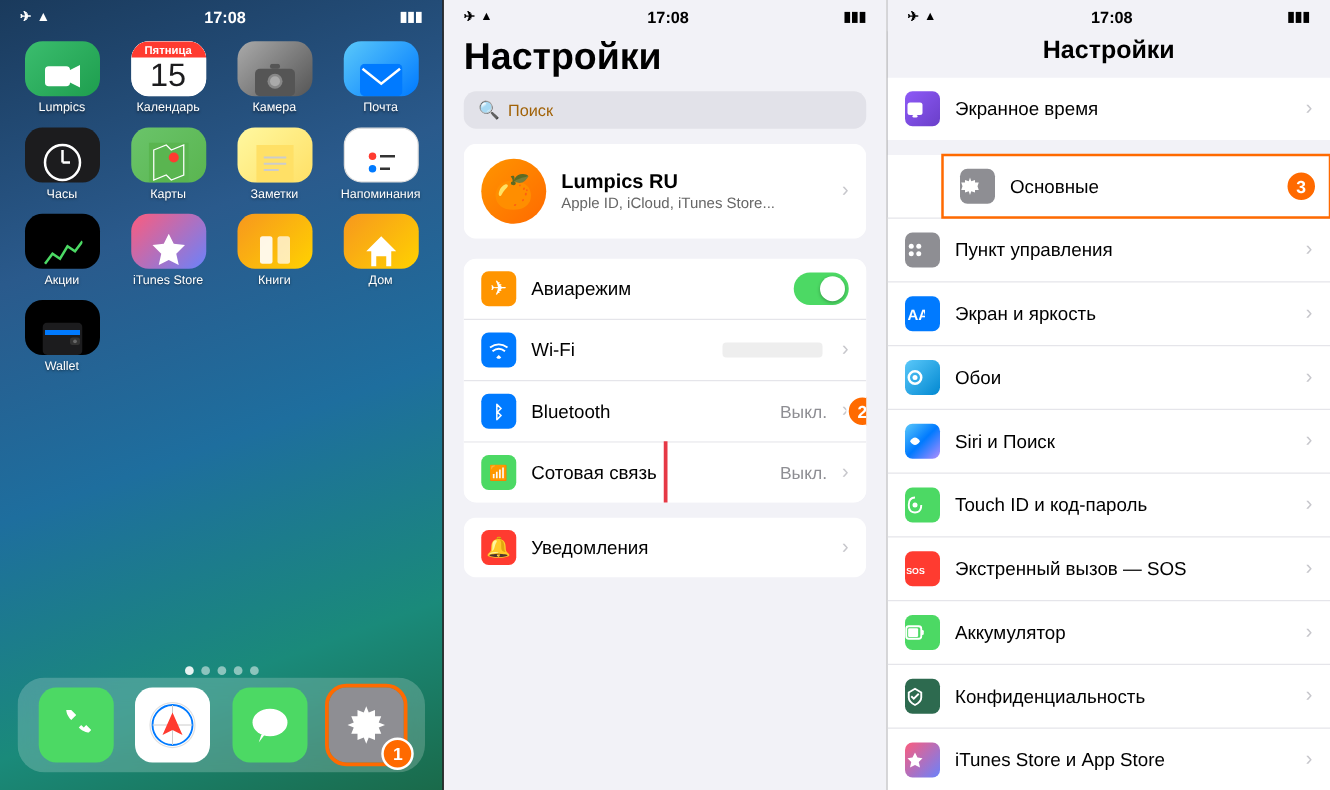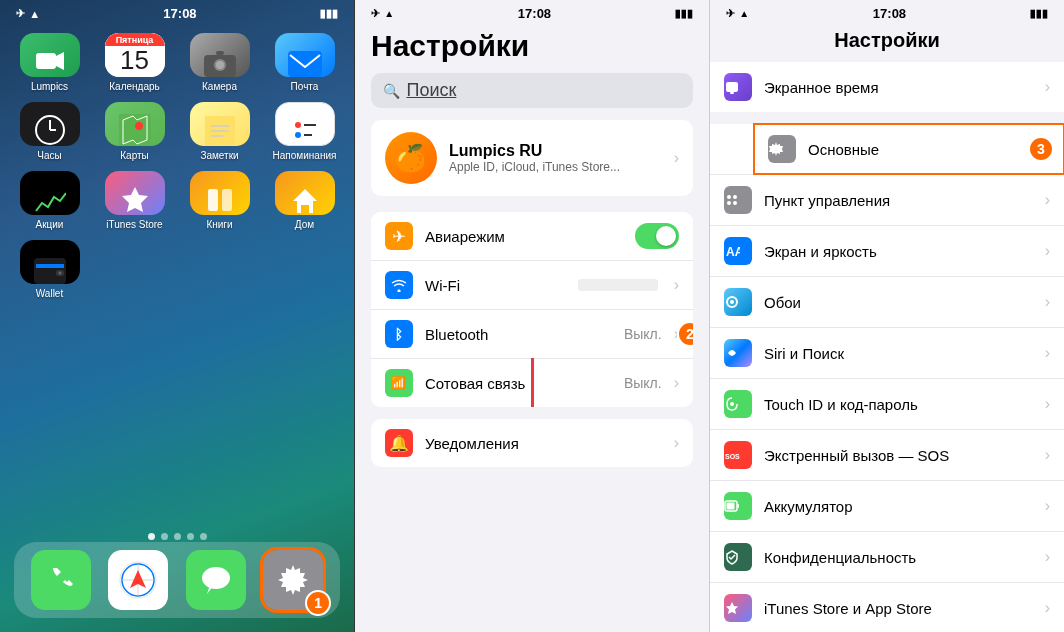--- a/index.html
+++ b/index.html
@@ -584,21 +584,21 @@
       <span style="font-size:10px;">▲</span>
     </div>
     <div style="font-size:13px;font-weight:600;">17:08</div>
     <div style="font-size:11px;">▮▮▮</div>
   </div>
 
   <div class="settings-title">Настройки</div>
 
   <div class="search-bar">
     <span style="font-size:14px; color:#8e8e93;">🔍</span>
-    <span style="color:#404040; font-size:18px;text-decoration:underline;">Поиск</span>
+    <span style="color:#a16207; font-size:13px;">Поиск</span>
   </div>
 
   <div class="settings-card" style="margin-bottom:16px;">
     <div class="settings-profile-row">
       <div class="profile-avatar">🍊</div>
       <div class="profile-info">
         <div class="profile-name">Lumpics RU</div>
         <div class="profile-sub">Apple ID, iCloud, iTunes Store...</div>
       </div>
       <span class="chevron">›</span>

